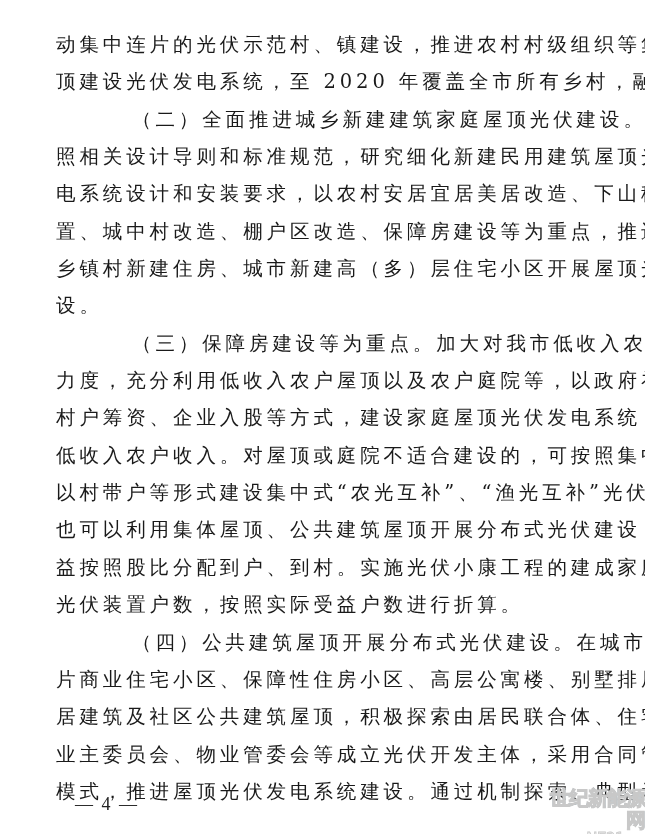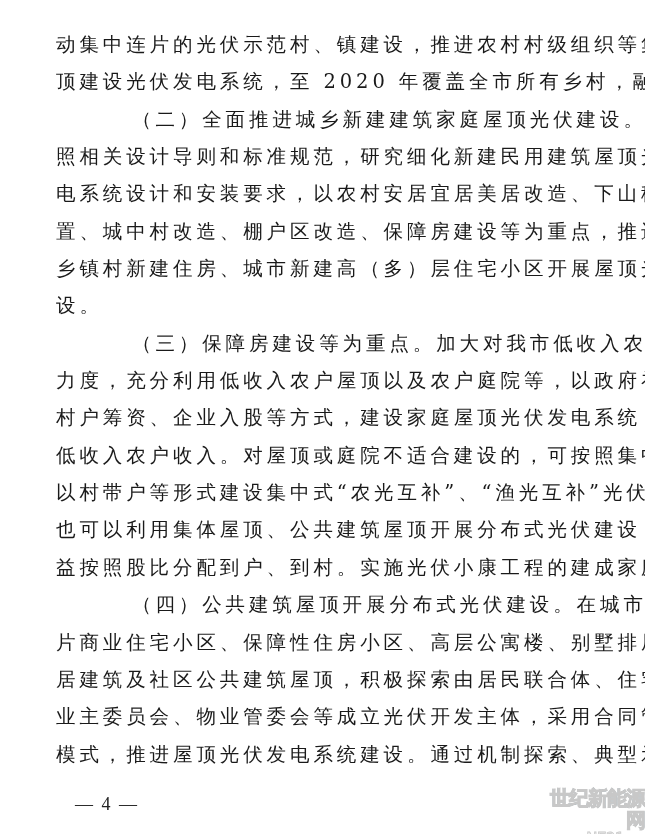--- a/index.html
+++ b/index.html
@@ -53,20 +53,21 @@
     <div class="line">设。</div>
     <div class="line indent">
       <span style="display:inline-block;width:44px;"></span><span class="heading">（三）保障房建设等为重点。</span><span>加大对我市低收入农户扶持</span>
     </div>
     <div class="line">力度，充分利用低收入农户屋顶以及农户庭院等，以政府补助、</div>
     <div class="line">村户筹资、企业入股等方式，建设家庭屋顶光伏发电系统，增加</div>
     <div class="line">低收入农户收入。对屋顶或庭院不适合建设的，可按照集中联户、</div>
     <div class="line">以村带户等形式建设集中式“农光互补”、“渔光互补”光伏电站，</div>
     <div class="line">也可以利用集体屋顶、公共建筑屋顶开展分布式光伏建设，其收</div>
     <div class="line">益按照股比分配到户、到村。实施光伏小康工程的建成家庭屋顶</div>
+    <div class="line">光伏装置户数，按照实际受益户数进行折算。</div>
     <div class="line indent">
       <span style="display:inline-block;width:44px;"></span><span class="heading">（四）公共建筑屋顶开展分布式光伏建设。</span><span>在城市集中连</span>
     </div>
     <div class="line">片商业住宅小区、保障性住房小区、高层公寓楼、别墅排屋等民</div>
     <div class="line">居建筑及社区公共建筑屋顶，积极探索由居民联合体、住宅小区</div>
     <div class="line">业主委员会、物业管委会等成立光伏开发主体，采用合同管理等</div>
     <div class="line">模式，推进屋顶光伏发电系统建设。通过机制探索、典型示范等</div>
   </div>
 
   <div class="page-number">— 4 —</div>

